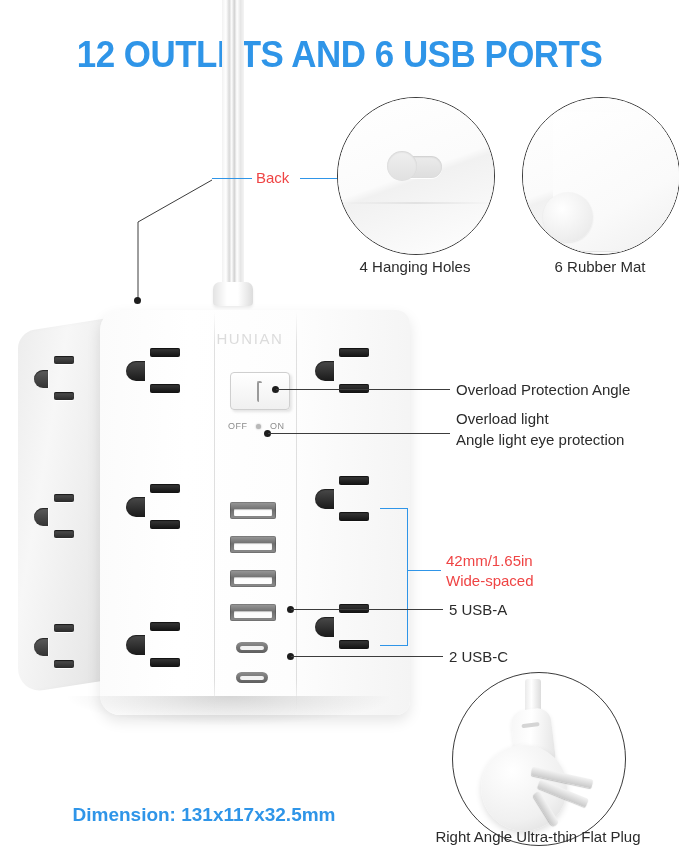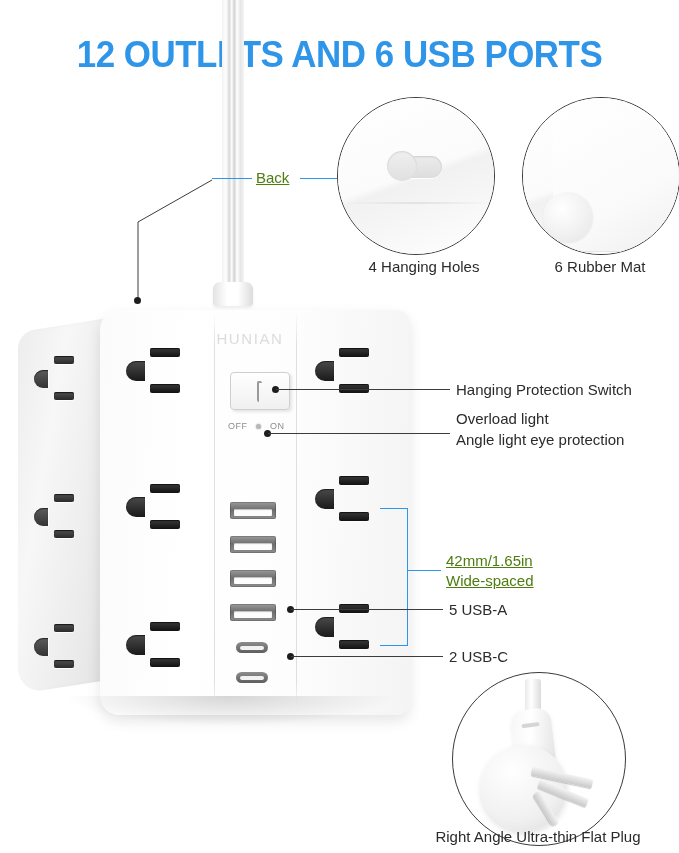--- a/index.html
+++ b/index.html
@@ -120,21 +120,21 @@
   #indicator{
     left:256px;top:424px;width:5px;height:5px;border-radius:50%;
     background:#b8b8b8;box-shadow:0 0 2px rgba(0,0,0,.3);
   }
 
   
   .lead{height:1px;background:#3c3c3c;}
   .lead.blue{background:#2f95e8;}
   .dot{width:7px;height:7px;border-radius:50%;background:#1d1d1d;}
   .callout{font-size:15px;color:#2b2b2b;white-space:nowrap;line-height:19px;}
-  .callout.blue{color:#4d7c0f;text-decoration:underline;}
+  .callout.blue{color:#ef4444;}
   .bracket-stub{height:1px;background:#2f95e8;}
 
   
   .circle{
     border:1px solid #3a3a3a;border-radius:50%;overflow:hidden;background:#fff;
   }
   #circ-holes{left:337px;top:97px;width:156px;height:156px;}
   #circ-mat{left:522px;top:97px;width:156px;height:156px;}
   #circ-plug{left:452px;top:672px;width:172px;height:172px;}
 
@@ -288,21 +288,21 @@
 <div class="abs callout blue" style="left:256px;top:168px;">Back</div>
 <div class="abs lead blue" style="left:300px;top:178px;width:40px;"></div>
 
 <svg class="abs" style="left:110px;top:170px;width:110px;height:140px;">
   <polyline points="102,10 28,52 28,130" fill="none" stroke="#3c3c3c" stroke-width="1"></polyline>
 </svg>
 <div class="abs dot" style="left:134px;top:297px;"></div>
 
 <div class="abs dot" style="left:272px;top:386px;"></div>
 <div class="abs lead" style="left:276px;top:389px;width:174px;"></div>
-<div class="abs callout" style="left:456px;top:380px;">Hanging Protection Switch</div>
+<div class="abs callout" style="left:456px;top:380px;">Overload Protection Angle</div>
 
 <div class="abs dot" style="left:264px;top:430px;"></div>
 <div class="abs lead" style="left:268px;top:433px;width:182px;"></div>
 <div class="abs callout" style="left:456px;top:409px;">Overload light</div>
 <div class="abs callout" style="left:456px;top:430px;">Angle light eye protection</div>
 
 <div class="abs bracket-stub" style="left:380px;top:508px;width:28px;"></div>
 <div class="abs bracket-stub" style="left:380px;top:645px;width:28px;"></div>
 <div class="abs" style="left:407px;top:508px;width:1px;height:138px;background:#2f95e8;"></div>
 <div class="abs lead blue" style="left:407px;top:570px;width:34px;"></div>
@@ -315,33 +315,34 @@
 
 <div class="abs dot" style="left:287px;top:653px;"></div>
 <div class="abs lead" style="left:291px;top:656px;width:152px;"></div>
 <div class="abs callout" style="left:449px;top:647px;">2 USB-C</div>
 
 <div class="abs circle" id="circ-holes">
   <div class="panel-white"></div>
   <div class="panel-edge" style="top:104px;"></div>
   <div class="keyhole"></div>
 </div>
-<div class="circ-caption" style="left:324px;top:258px;width:200px;">4 Hanging Holes</div>
+<div class="circ-caption" style="left:315px;top:258px;width:200px;">4 Hanging Holes</div>
 
 <div class="abs circle" id="circ-mat">
   <div class="panel-white"></div>
   <div class="mat-corner"></div>
   <div class="mat-foot"></div>
 </div>
 <div class="circ-caption" style="left:500px;top:258px;width:200px;">6 Rubber Mat</div>
 
 <div class="abs circle" id="circ-plug">
   <div class="plug-cord"></div>
   <div class="plug-neck"></div>
   <div class="plug-disc"></div>
   <div class="prong p1"></div>
   <div class="prong p2"></div>
   <div class="prong p3"></div>
 </div>
 <div class="circ-caption" style="left:388px;top:828px;width:300px;">Right Angle  Ultra-thin Flat Plug</div>
 
 <div class="abs" id="dimension">
+  <div>Dimension: 131x117x32.5mm</div>
 </div>
 
 </body></html>

